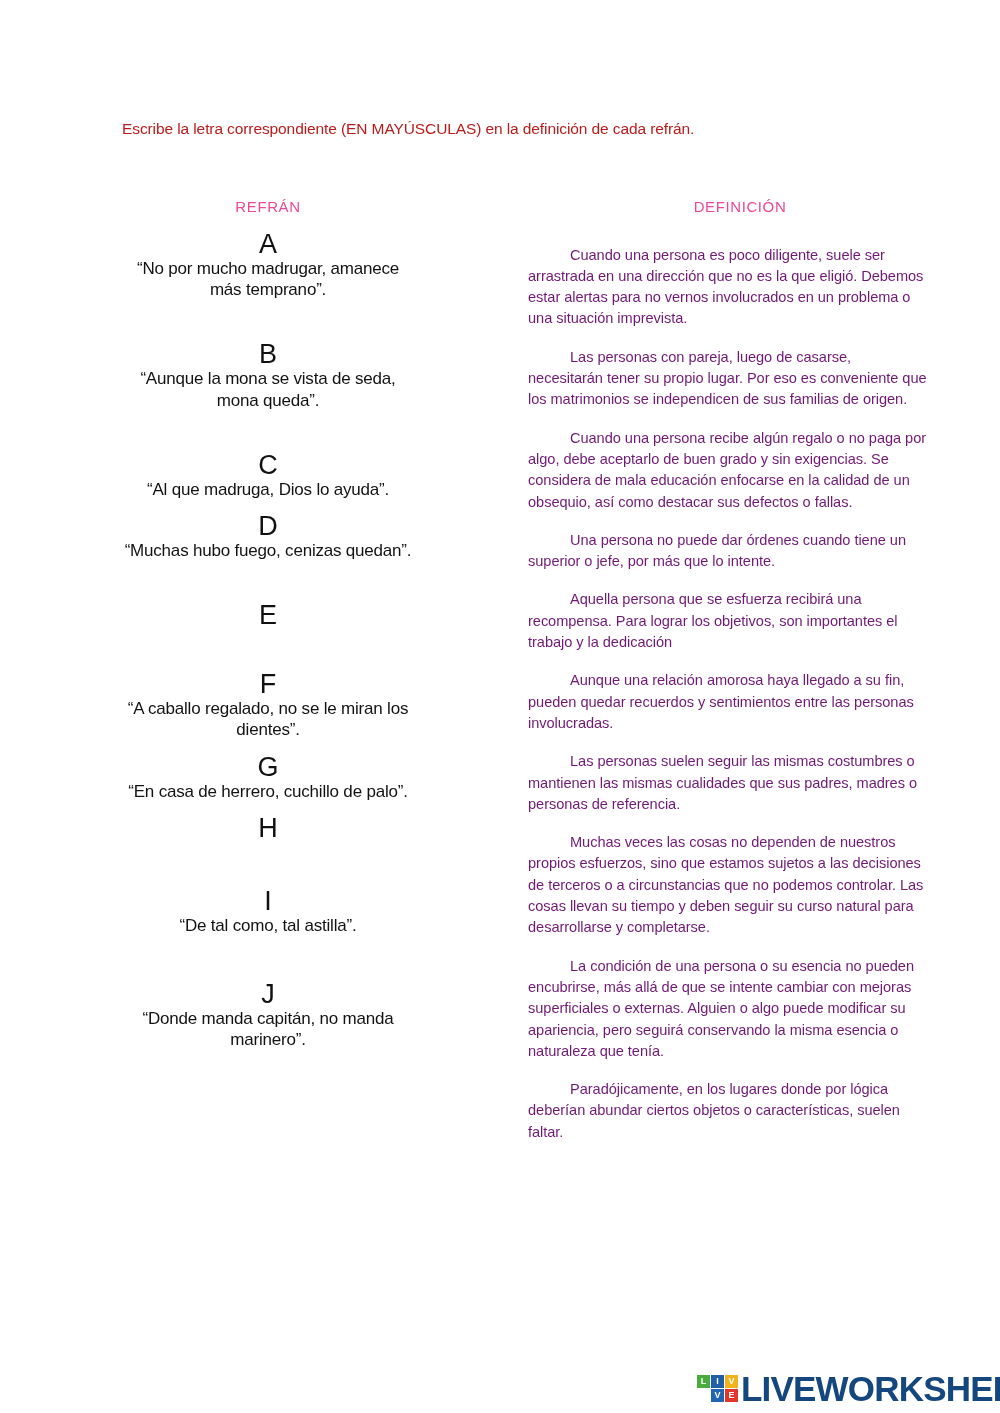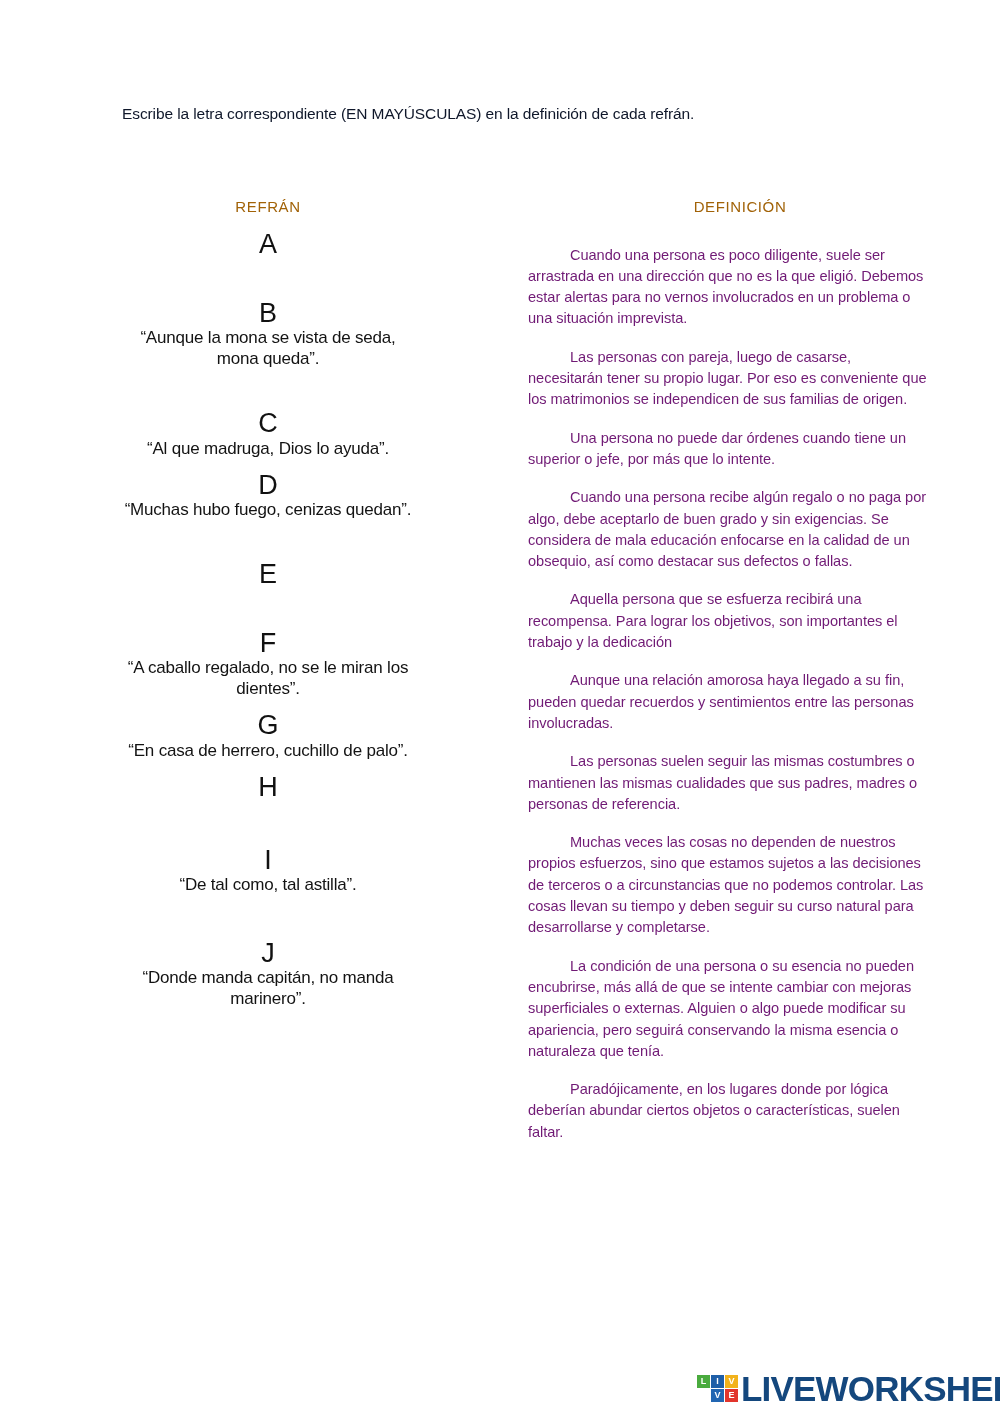--- a/index.html
+++ b/index.html
@@ -18,41 +18,41 @@
 
   .page {
     position: absolute;
     inset: 0;
   }
 
   
   .instruction {
     position: absolute;
     left: 122px;
-    top: 104px;
+    top: 119px;
     width: 780px;
     font-size: 15.5px;
     line-height: 1.35;
-    color: #0f172a;
+    color: #b91c1c;
     letter-spacing: -0.1px;
   }
 
   
   .columns {
     position: absolute;
     left: 0;
     top: 190px;
     width: 1000px;
   }
 
   .col-head {
     position: absolute;
     font-size: 15px;
     letter-spacing: 0.6px;
-    color: #a16207;
+    color: #ec4899;
     text-align: center;
   }
   .col-head.left  { left: 138px; top: 8px;  width: 260px; }
   .col-head.right { left: 560px; top: 8px;  width: 360px; }
 
   
   .refranes {
     position: absolute;
     left: 120px;
     top: 40px;
@@ -145,20 +145,21 @@
   <div class="columns">
 
     <div class="col-head left">REFRÁN</div>
 
     <div class="col-head right">DEFINICIÓN</div>
 
     <div class="refranes">
 
       <div class="refran">
         <div class="letter">A</div>
+        <div class="text">“No por mucho madrugar, amanece más temprano”.</div>
       </div>
 
       <div class="refran gap-before">
         <div class="letter">B</div>
         <div class="text">“Aunque la mona se vista de seda, mona queda”.</div>
       </div>
 
       <div class="refran gap-before">
         <div class="letter">C</div>
         <div class="text">“Al que madruga, Dios lo ayuda”.</div>
@@ -195,22 +196,22 @@
       <div class="refran gap-before-lg">
         <div class="letter">J</div>
         <div class="text">“Donde manda capitán, no manda marinero”.</div>
       </div>
 
     </div>
 
     <div class="definiciones">
       <p class="definicion">Cuando una persona es poco diligente, suele ser arrastrada en una dirección que no es la que eligió. Debemos estar alertas para no vernos involucrados en un problema o una situación imprevista.</p>
       <p class="definicion">Las personas con pareja, luego de casarse, necesitarán tener su propio lugar. Por eso es conveniente que los matrimonios se independicen de sus familias de origen.</p>
+      <p class="definicion">Cuando una persona recibe algún regalo o no paga por algo, debe aceptarlo de buen grado y sin exigencias. Se considera de mala educación enfocarse en la calidad de un obsequio, así como destacar sus defectos o fallas.</p>
       <p class="definicion">Una persona no puede dar órdenes cuando tiene un superior o jefe, por más que lo intente.</p>
-      <p class="definicion">Cuando una persona recibe algún regalo o no paga por algo, debe aceptarlo de buen grado y sin exigencias. Se considera de mala educación enfocarse en la calidad de un obsequio, así como destacar sus defectos o fallas.</p>
       <p class="definicion">Aquella persona que se esfuerza recibirá una recompensa. Para lograr los objetivos, son importantes el trabajo y la dedicación</p>
       <p class="definicion">Aunque una relación amorosa haya llegado a su fin, pueden quedar recuerdos y sentimientos entre las personas involucradas.</p>
       <p class="definicion">Las personas suelen seguir las mismas costumbres o mantienen las mismas cualidades que sus padres, madres o personas de referencia.</p>
       <p class="definicion">Muchas veces las cosas no dependen de nuestros propios esfuerzos, sino que estamos sujetos a las decisiones de terceros o a circunstancias que no podemos controlar. Las cosas llevan su tiempo y deben seguir su curso natural para desarrollarse y completarse.</p>
       <p class="definicion">La condición de una persona o su esencia no pueden encubrirse, más allá de que se intente cambiar con mejoras superficiales o externas. Alguien o algo puede modificar su apariencia, pero seguirá conservando la misma esencia o naturaleza que tenía.</p>
       <p class="definicion">Paradójicamente, en los lugares donde por lógica deberían abundar ciertos objetos o características, suelen faltar.</p>
     </div>
 
   </div>
 

